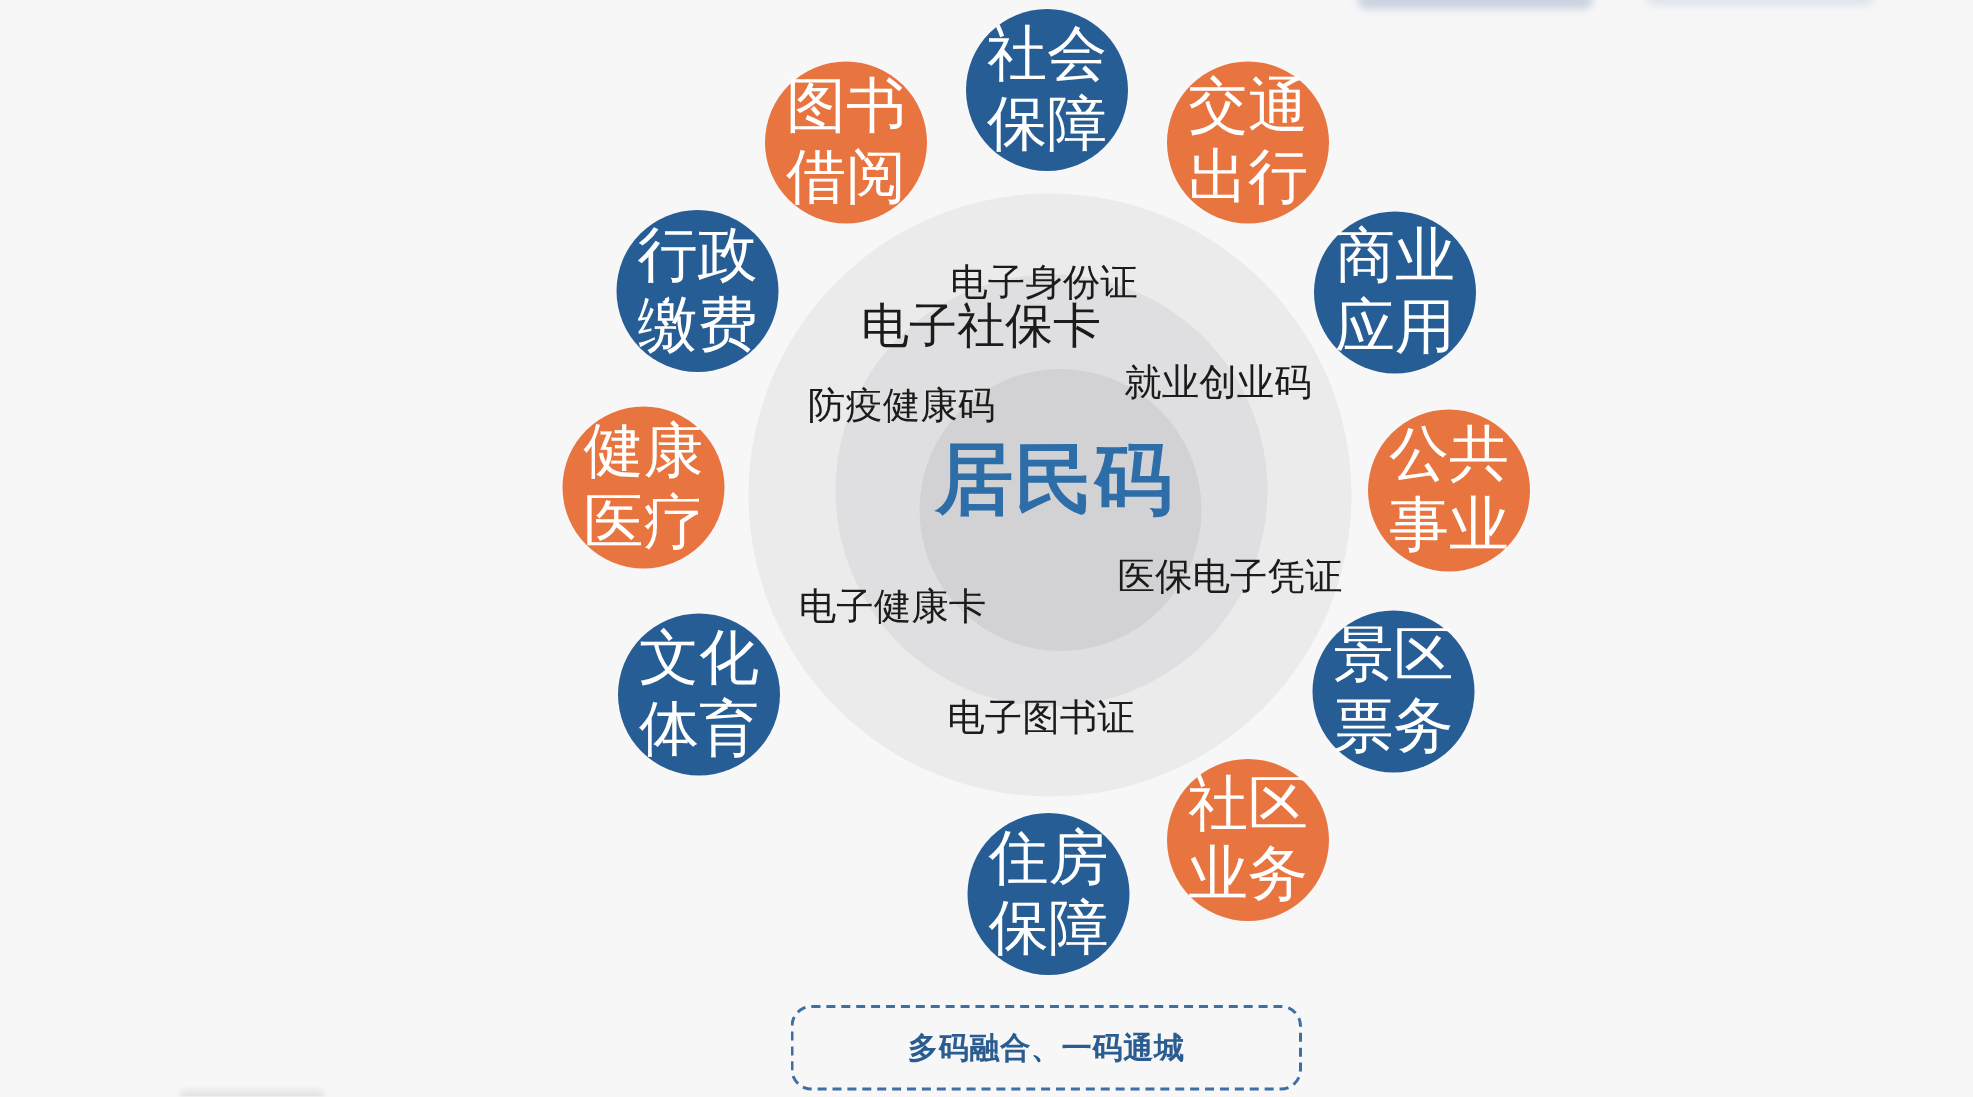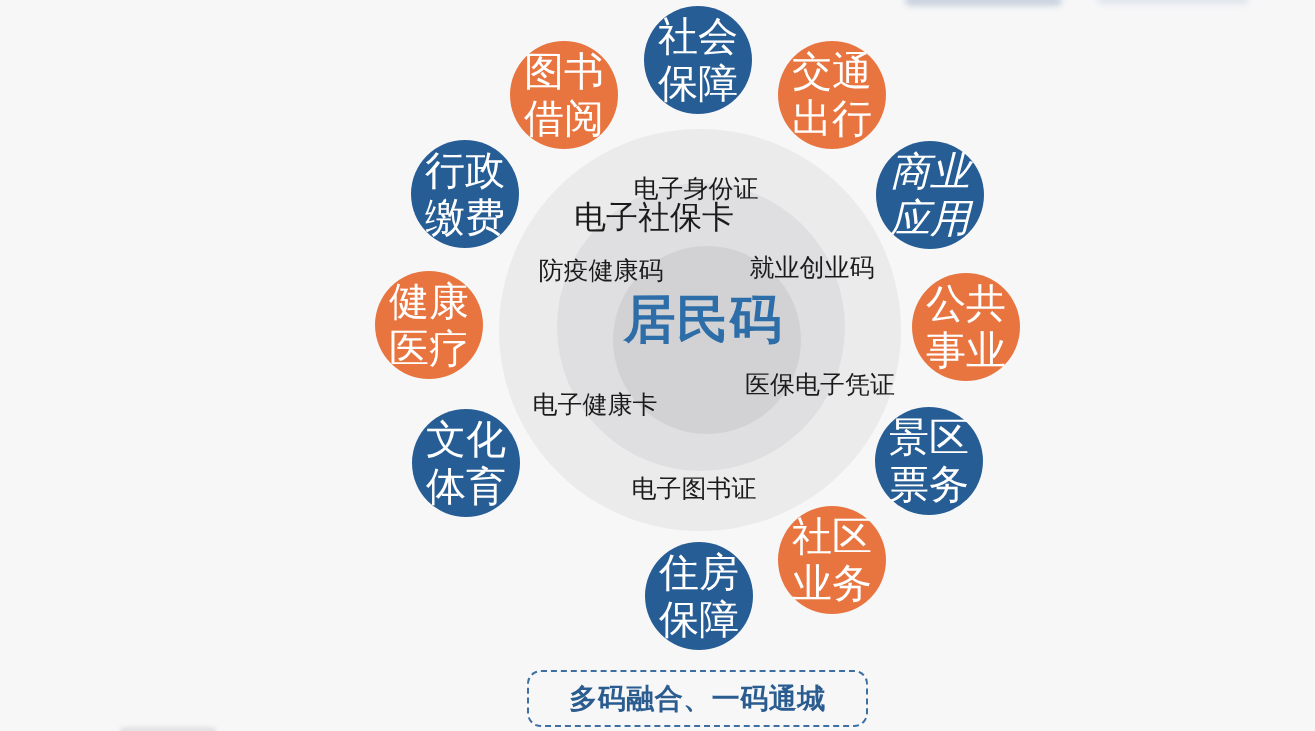--- a/index.html
+++ b/index.html
@@ -40,21 +40,21 @@
   .satellite.blue{background:var(--blue,#275D95);}
   .satellite.orange{background:var(--orange,#E87540);}
 
   
   .slogan-box{
     position:absolute;left:527px;top:670px;width:341px;height:57px;box-sizing:border-box;
     border:2px dashed var(--sloganBorder,#3E6FA3);border-radius:14px;
     display:flex;align-items:center;justify-content:center;background:transparent;
   }
   .slogan-text{
-    font-size:28px;font-weight:bold;color:var(--sloganText,#2B5C8F);
+    font-size:20px;font-weight:bold;color:var(--sloganText,#2B5C8F);
     white-space:nowrap;letter-spacing:0.5px;
   }
 
   
   .edge-artifact{position:absolute;border-radius:8px;}
   .artifact-top-1{left:905px;top:-5px;width:157px;height:11px;background:#B9C6D6;filter:blur(3px);opacity:.75;}
   .artifact-top-2{left:1097px;top:-5px;width:152px;height:9px;background:#CCD5E2;filter:blur(3px);opacity:.55;}
   .artifact-bottom{left:120px;top:727px;width:96px;height:7px;background:#D9D9DB;filter:blur(2px);opacity:.7;}
 </style>
 </head>
@@ -63,35 +63,35 @@
 <div class="stage">
 
   <div class="ring ring-outer"></div>
   <div class="ring ring-mid"></div>
   <div class="ring ring-inner"></div>
 
   <div class="center-title">居民码</div>
 
   <div class="credential" style="left:696px;top:188px;">电子身份证</div>
   <div class="credential lg" style="left:654px;top:218px;">电子社保卡</div>
-  <div class="credential" style="left:812px;top:255px;margin-top:12px;">就业创业码</div>
+  <div class="credential" style="left:812px;top:255px;">就业创业码</div>
   <div class="credential" style="left:581px;top:270px;margin-left:20px;">防疫健康码</div>
   <div class="credential" style="left:820px;top:384px;">医保电子凭证</div>
   <div class="credential" style="left:595px;top:404px;">电子健康卡</div>
-  <div class="credential" style="left:694px;top:488px;">电子图书证</div>
+  <div class="credential" style="left:694px;top:478px;">电子图书证</div>
 
   <div class="satellite blue" style="left:698px;top:60px;">
     <span>社会</span>
     <span>保障</span>
   </div>
   <div class="satellite orange" style="left:832px;top:95px;">
     <span>交通</span>
     <span>出行</span>
   </div>
-  <div class="satellite blue" style="left:930px;top:195px;font-style:italic;">
+  <div class="satellite blue" style="left:930px;top:195px;">
     <span>商业</span>
     <span>应用</span>
   </div>
   <div class="satellite orange" style="left:966px;top:327px;">
     <span>公共</span>
     <span>事业</span>
   </div>
   <div class="satellite blue" style="left:929px;top:461px;">
     <span>景区</span>
     <span>票务</span>

